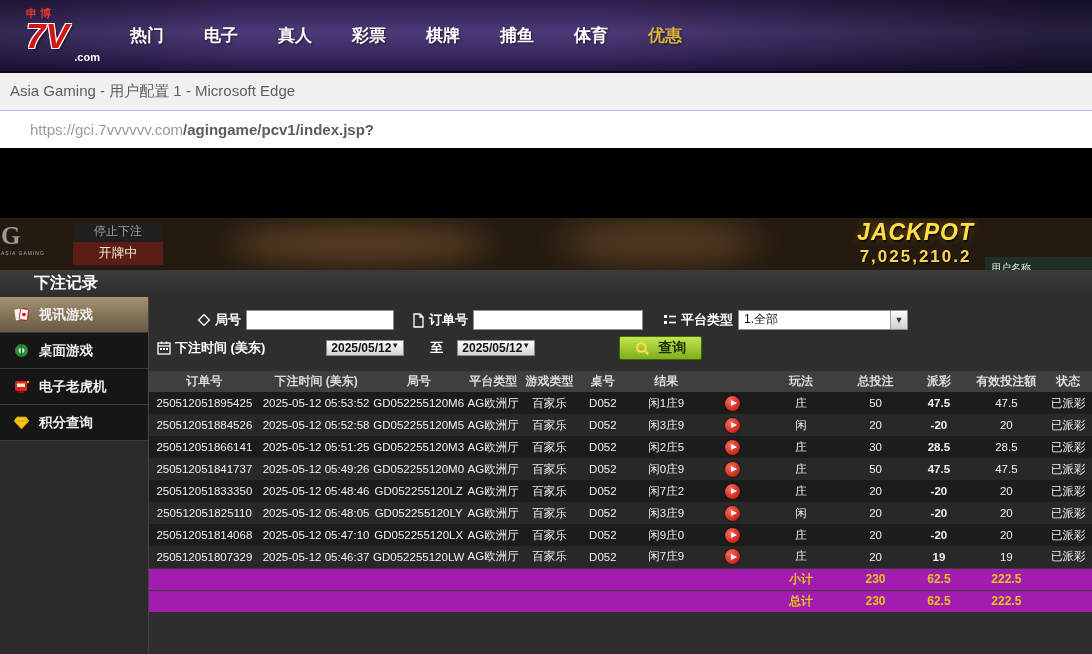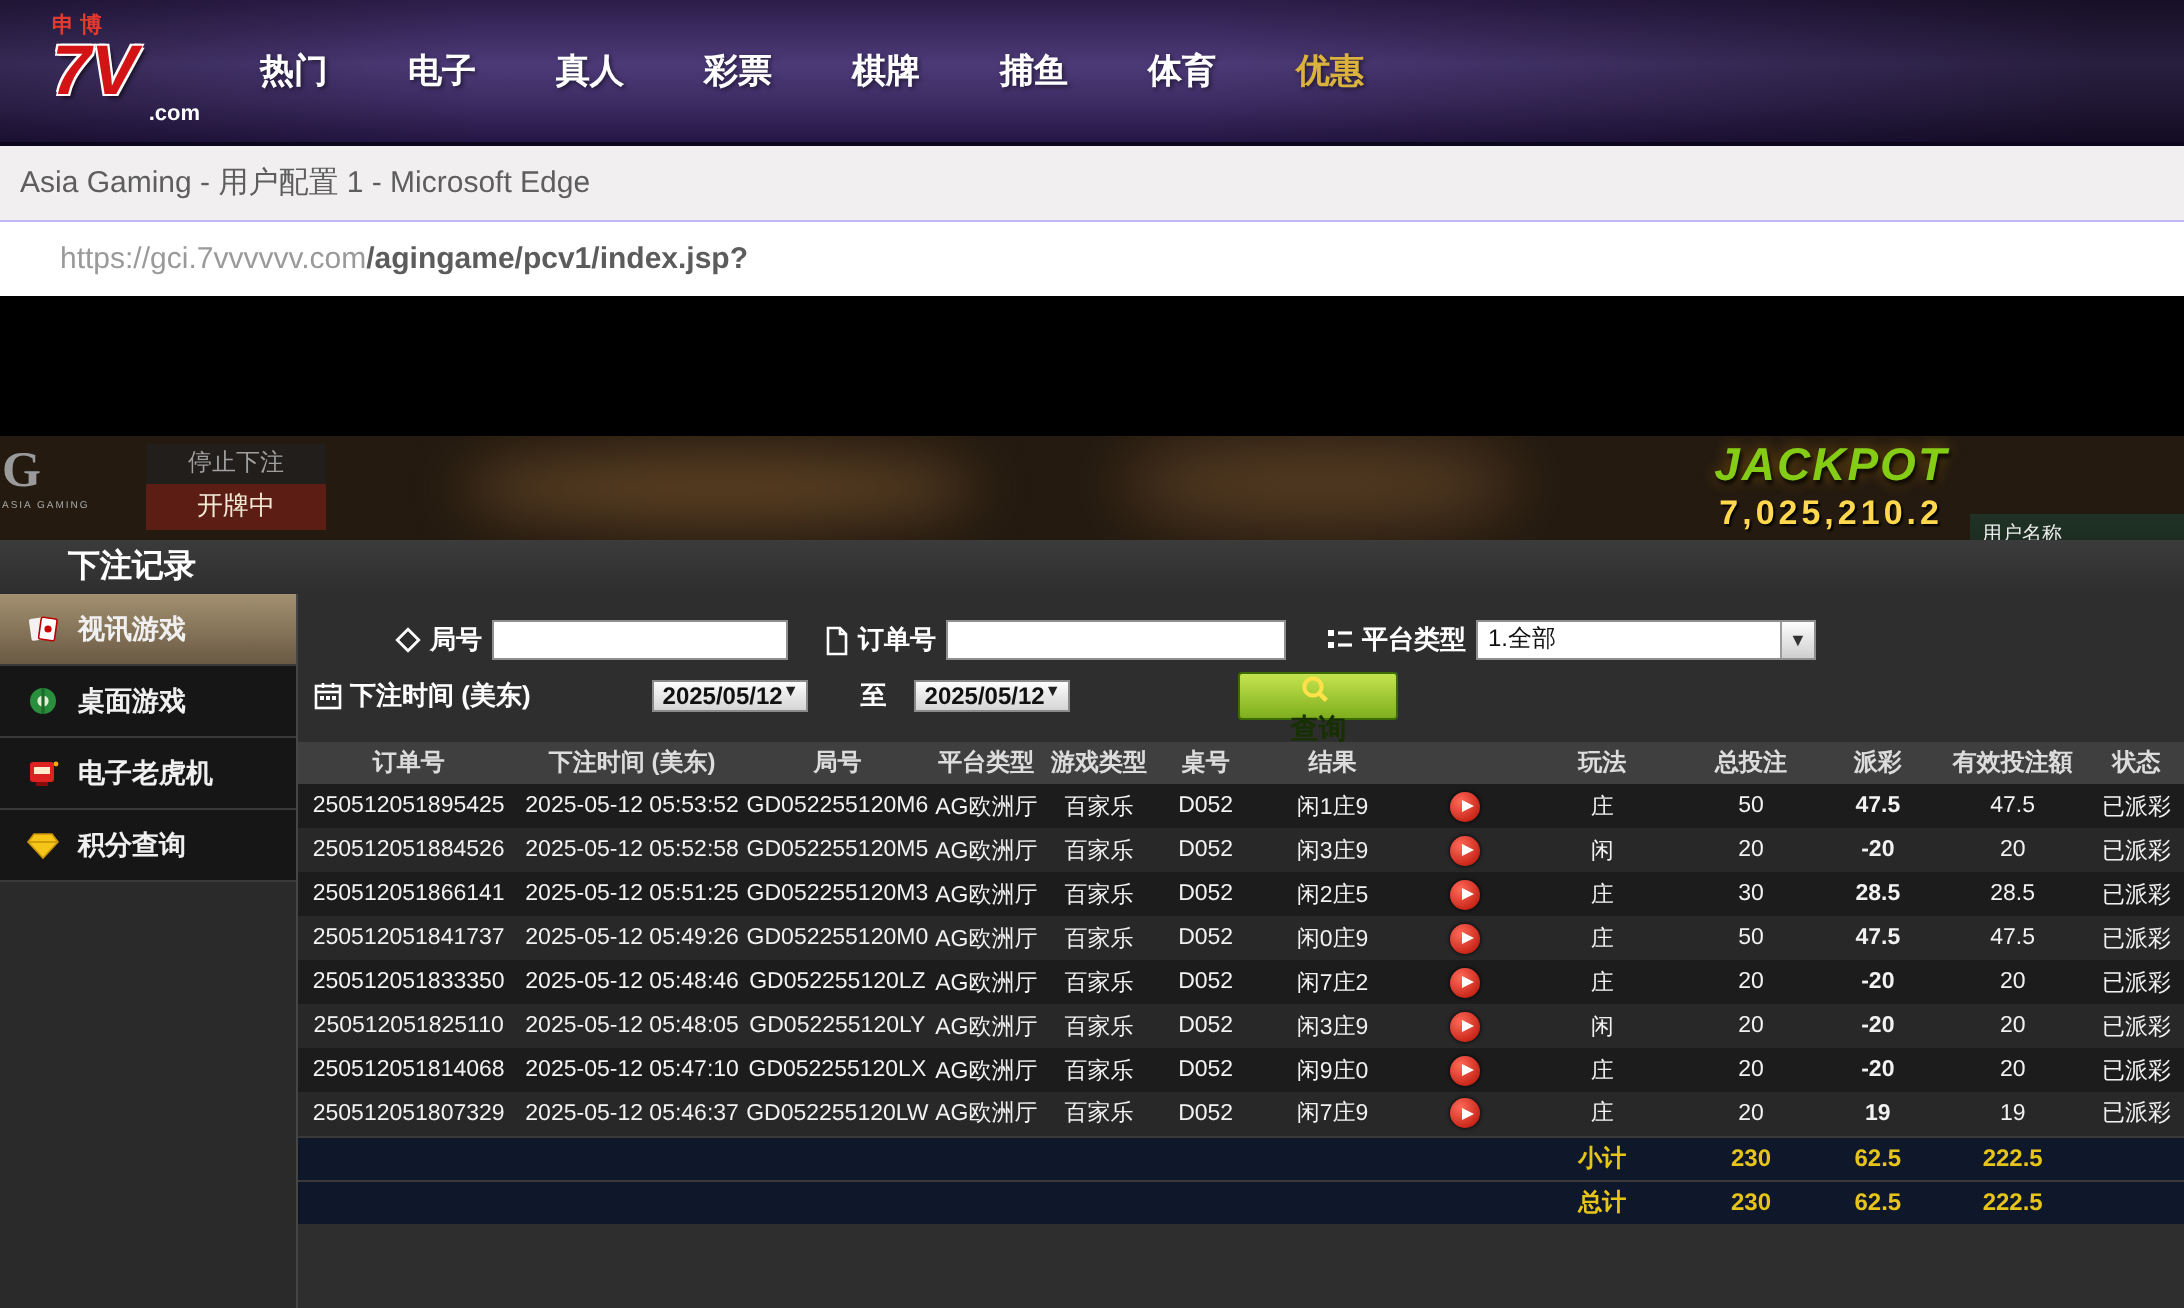--- a/index.html
+++ b/index.html
@@ -44,21 +44,21 @@
   .ag-mark { position:absolute; left:1px; top:5px; text-align:left; }
   .ag-g { display:block; font-size:25px; color:#9a9a9a; font-weight:bold; line-height:1;
     font-family:"Liberation Serif",serif; }
   .ag-sub { display:block; font-size:5px; color:#aaa; letter-spacing:1px; margin-top:2px; }
   .bet-status { position:absolute; left:73px; top:4px; width:90px; }
   .stop-bet { display:block; background:rgba(34,32,30,.85); color:#9f9f9f; font-size:12px;
     text-align:center; padding:1px 0 2px 0; }
   .dealing { display:block; background:#5c1d14; color:#f2e8d4; font-size:13px; text-align:center;
     padding:2px 0 3px 0; }
   .jackpot { position:absolute; right:118px; top:1px; text-align:center; }
-  .jackpot-label { display:block; font-size:23px; font-weight:900; font-style:italic; color:#84cc16;
+  .jackpot-label { display:block; font-size:23px; font-weight:900; font-style:italic; color:#fde047;
     letter-spacing:1px; text-shadow:1px 2px 2px rgba(0,0,0,.85), 0 0 8px rgba(255,170,0,.45); }
   .jackpot-value { display:block; font-size:17px; font-weight:bold; color:#ffd84d; letter-spacing:2px;
     margin-top:1px; text-shadow:1px 1px 1px #000; }
   .user-panel { position:absolute; right:0; top:0; width:107px; height:52px; padding:3px 6px;
     background:linear-gradient(180deg, rgba(32,52,40,.94), rgba(14,26,19,.94));margin-top:39px; }
   .user-row { font-size:10px; color:#ececec; line-height:15px; white-space:nowrap; }
 
   
   .main { height:384px; background:#2e2e2e; }
   .panel-title { height:27px; display:flex; align-items:center; padding-left:34px; color:#fff;
@@ -87,41 +87,41 @@
   .select-text { flex:1; font-size:12px; color:#111; padding-left:5px; }
   .select-arrow { width:17px; height:18px; background:linear-gradient(180deg,#fdfdfd,#cfcfcf);
     border-left:1px solid #9a9a9a; font-size:9px; color:#333; display:flex; align-items:center; justify-content:center; }
   .date-select { width:78px; height:16px; background:linear-gradient(180deg,#fdfdfd,#d4d4d4);
     border:1px solid #8a8a8a; display:flex; align-items:flex-start; justify-content:space-between;
     padding:0 4px; cursor:pointer; margin-left:0; }
   .date-text { font-size:12px; font-weight:bold; color:#111; }
   .caret { font-size:8px; color:#222; }
   .to-label { color:#fff; font-size:13px; font-weight:bold; margin:0 14px 0 26px; }
   .ml56 { margin-left:56px; }
-  .search-btn { margin-left:84px; height:24px; padding:0 25px; display:flex; align-items:center; gap:4px;
+  .search-btn { margin-left:84px; height:24px; padding:0 15px; display:flex; align-items:center; gap:4px;
     background:linear-gradient(180deg,#c4e44e,#7fae1e); border:1px solid #3c6b00; border-radius:2px;
-    color:#173000; font-size:14px; font-weight:bold; cursor:pointer;flex-direction:column; }
+    color:#173000; font-size:14px; font-weight:bold; cursor:pointer; }
 
   
   .bet-table { width:100%; border-collapse:collapse; table-layout:fixed; margin-top:12px; }
   .bet-table th { background:#3f3f3f; color:#dcdcdc; font-size:12px; font-weight:bold; height:21px;
     white-space:nowrap; overflow:hidden; }
   .bet-table td { height:22px; text-align:center; color:#f2f2f2; font-size:11.5px; white-space:nowrap;
     overflow:hidden; }
   tbody.rows tr:nth-child(odd)  { background:#1c1c1c; }
   tbody.rows tr:nth-child(even) { background:#282828; }
   .payout-pos { color:#c23b3b; font-weight:bold; }
   .payout-neg { color:#2fae2f; font-weight:bold; }
   .status-paid { color:#2ecc40; }
   .play-btn { display:inline-flex; width:15px; height:15px; border-radius:50%;
     background:radial-gradient(circle at 35% 32%, #ff6a5a, #b40d00); align-items:center; justify-content:center;
     vertical-align:middle; cursor:pointer; box-shadow:0 0 2px #000; }
   .play-tri { width:0; height:0; border-left:6px solid #fff; border-top:3.5px solid transparent;
     border-bottom:3.5px solid transparent; margin-left:2px; }
-  .summary-row td { background:#0f172a; border-top:1px solid #3a3a3a;text-align:center; }
+  .summary-row td { background:#a21caf; border-top:1px solid #3a3a3a;text-align:center; }
   .sum-label, .sum-val { color:#e6c419 !important; font-weight:bold; font-size:12px !important; }
 </style>
 </head>
 <body>
 
 <div class="screen">
 
   <header class="topnav">
     <div class="logo">
       <span class="logo-top">申博</span>

